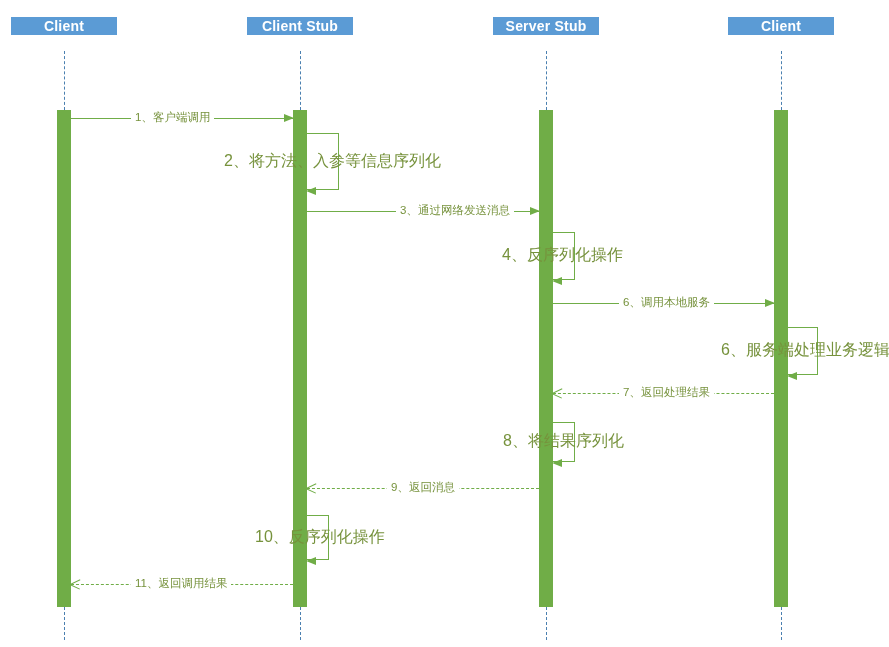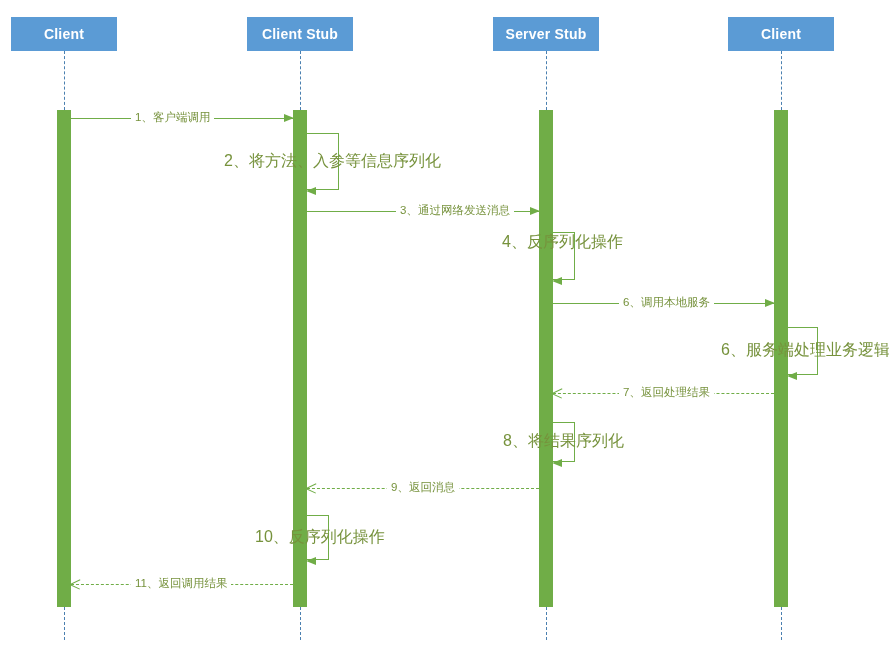--- a/index.html
+++ b/index.html
@@ -1,20 +1,20 @@
 <!DOCTYPE html>
 <html><head>
 <meta charset="utf-8">
 <style>
   html,body{margin:0;padding:0;background:#ffffff;}
   body{font-family:"Liberation Sans","DejaVu Sans",sans-serif;}
   #canvas{position:relative;width:889px;height:647px;background:#ffffff;overflow:hidden;}
 
   .actor-box{
-    position:absolute;width:106px;height:34px;
+    position:absolute;width:106px;height:18px;
     background:#5b9bd5;
     display:flex;align-items:center;justify-content:center;
     color:#ffffff;font-weight:bold;font-size:14px;letter-spacing:.2px;
     box-sizing:border-box;
   }
   .lifeline-dash{
     position:absolute;width:0;
     border-left:1px dashed #4a80b0;
   }
   .activation{
@@ -129,21 +129,21 @@
     <div class="shaft"></div>
     <div class="head-r"></div>
     <div class="label" style="left:62px;margin-left:27px;">3、通过网络发送消息</div>
   </div>
 
   <div class="selfloop" style="left:553px;top:232px;width:22px;height:48px;">
     <div class="top"></div>
     <div class="right"></div>
     <div class="bot"></div>
     <div class="head-l"></div>
-    <div class="label" style="left:-51px;top:2px;">4、反序列化操作</div>
+    <div class="label" style="left:-51px;top:15px;">4、反序列化操作</div>
   </div>
 
   <div class="msg" style="left:553px;top:303px;width:221px;">
     <div class="shaft"></div>
     <div class="head-r"></div>
     <div class="label" style="left:66px;">6、调用本地服务</div>
   </div>
 
   <div class="selfloop" style="left:788px;top:327px;width:30px;height:48px;">
     <div class="top"></div>

